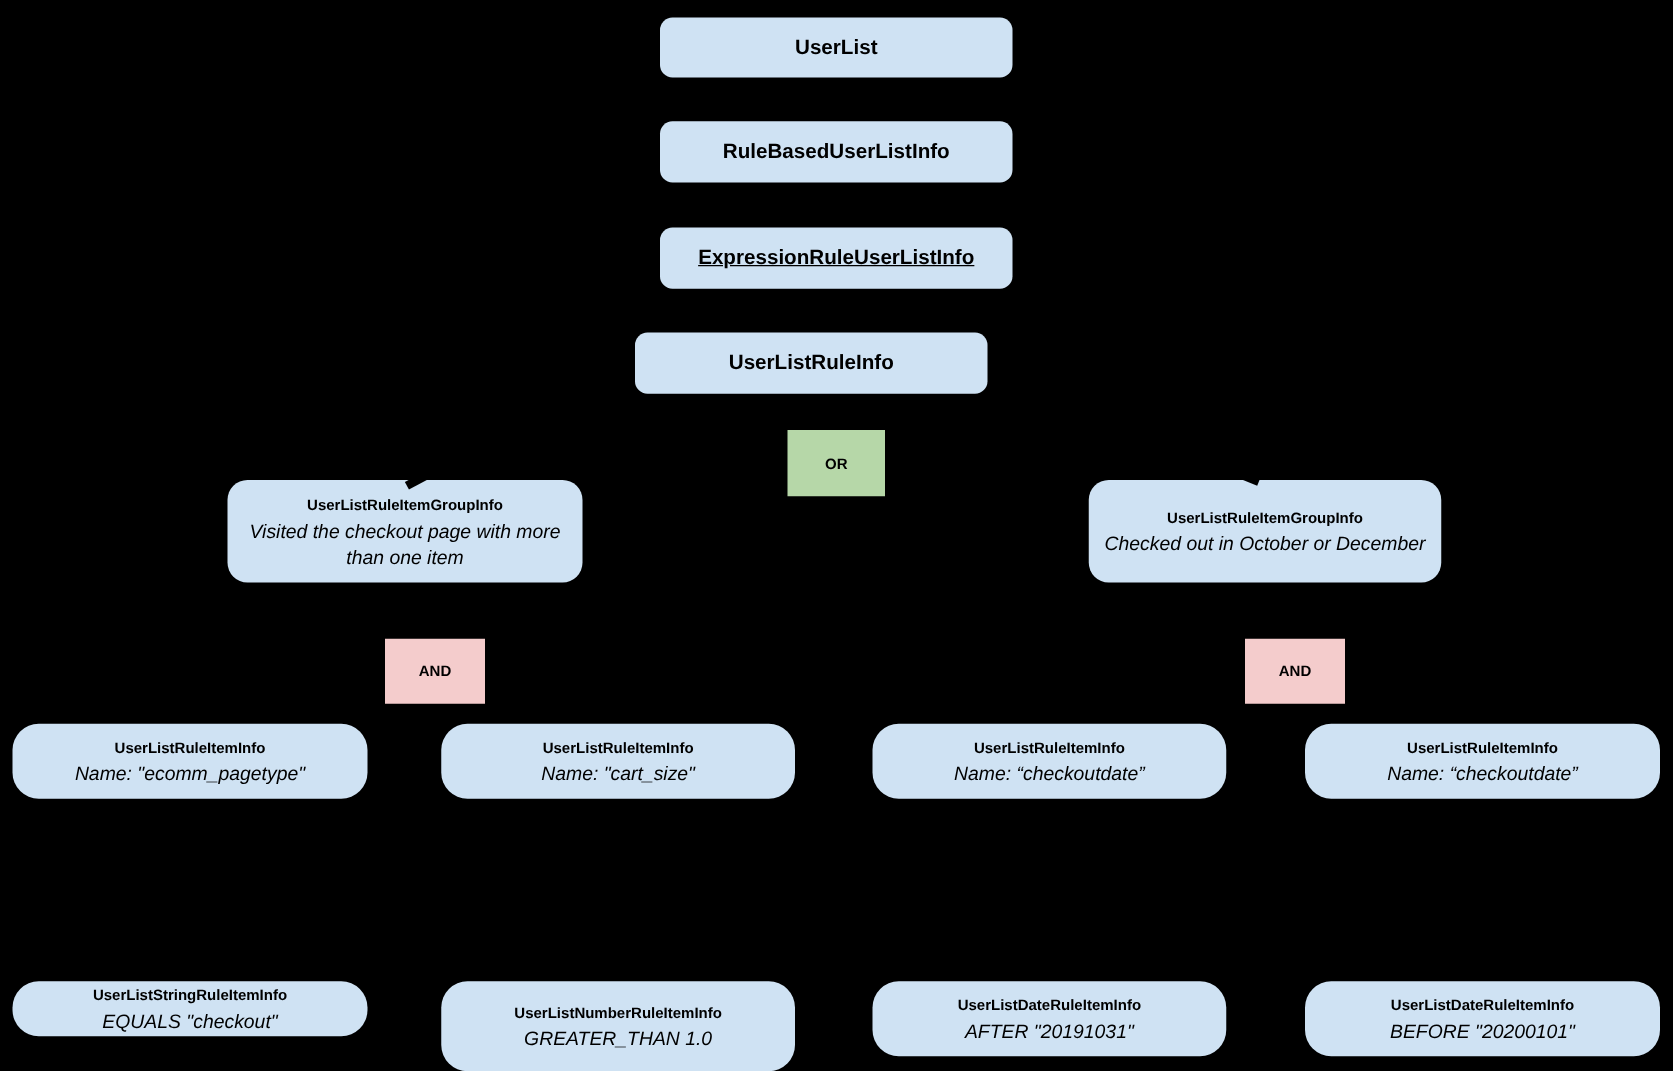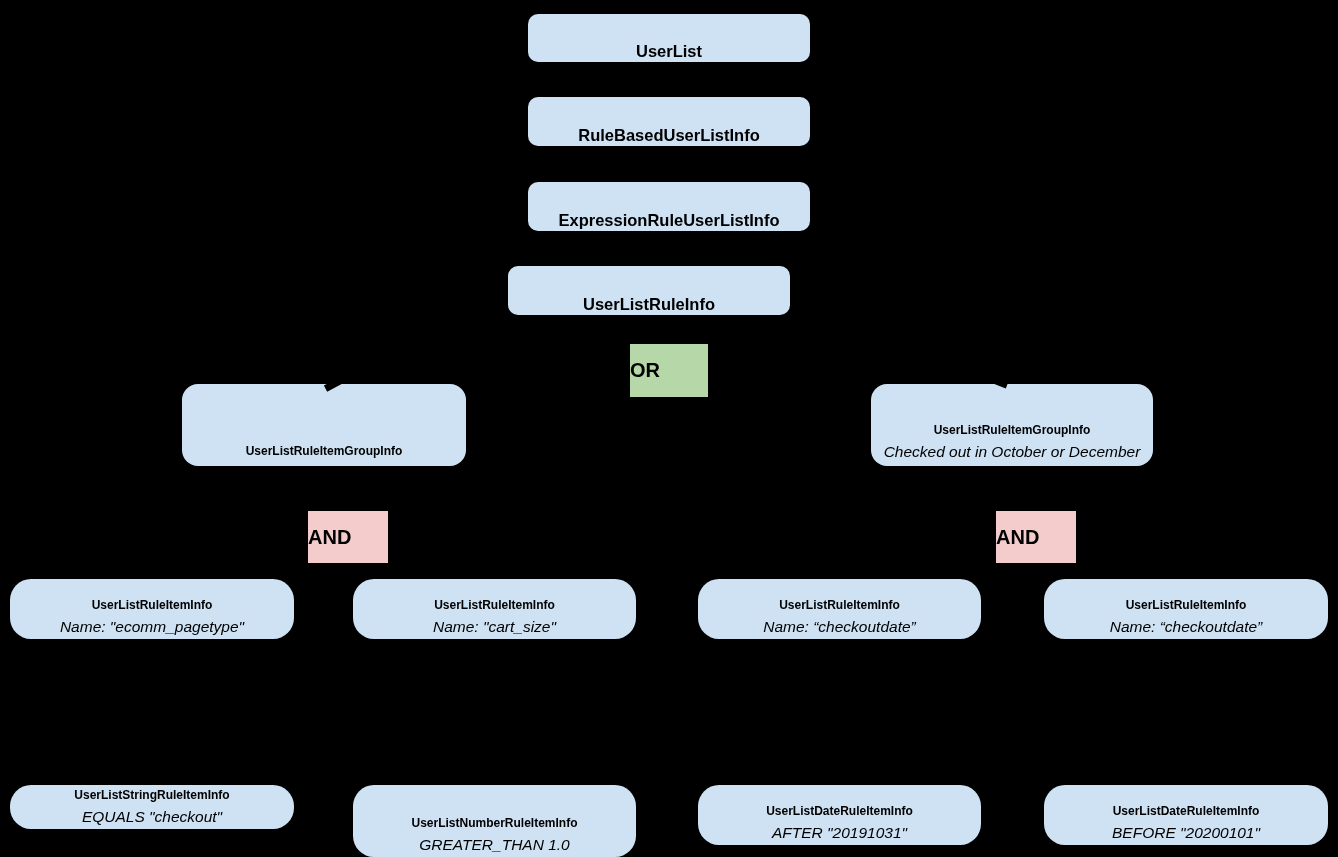--- a/index.html
+++ b/index.html
@@ -19,49 +19,50 @@
     font-family: "Liberation Sans", sans-serif;
     color: var(--text);
     overflow: hidden;
   }
   .node {
     position: absolute;
     background: var(--node_fill);
     display: flex;
     flex-direction: column;
     align-items: center;
-    justify-content: flex-end;
+    justify-content: center;
     text-align: center;
     color: var(--text);
   }
   .chain { border-radius: 10px; }
   .group { border-radius: 16px; padding: 4px 10px; }
   .item  { border-radius: 21px; padding: 2px 8px; }
   .op {
     position: absolute;
     display: flex;
     align-items: center;
+    justify-content: center;
     font-weight: bold;
-    font-size: 20px;
+    font-size: 12px;
     color: var(--text);
   }
   .op-or  { background: var(--or_fill); }
   .op-and { background: var(--and_fill); margin-left: 24px; }
   .title { font-weight: bold; font-size: 12px; line-height: 21px; }
   .chain .title { font-size: 16.5px; }
   .desc { font-style: italic; font-size: 15.5px; line-height: 21px; }
   .notch {
     position: absolute;
     background: #000000;
     z-index: 3;
   }
   
   .c0 { left: 528px; top: 14px;  width: 282px; height: 48px; }
   .c1 { left: 528px; top: 97px;  width: 282px; height: 49px; }
-  .c2 { left: 528px; top: 182px; width: 282px; height: 49px; }
+  .c2 { left: 528px; top: 182px; width: 282px; height: 49px; text-decoration: underline; }
   .c3 { left: 508px; top: 266px; width: 282px; height: 49px; }
   
   .or-box   { left: 630px; top: 344px; width: 78px; height: 53px; }
   .and-left  { left: 284px; top: 511px; width: 80px; height: 52px; }
   .and-right { left: 972px; top: 511px; width: 80px; height: 52px; }
   
   .group-left  { left: 182px; top: 384px; width: 284px; height: 82px; }
   .group-right { left: 871px; top: 384px; width: 282px; height: 82px; }
   
   .i0 { left: 10px;   top: 579px; width: 284px; height: 60px; }
@@ -94,20 +95,21 @@
   <div class="node chain c3">
     <span class="title">UserListRuleInfo</span>
   </div>
 
   <div class="op op-or or-box">
     <span>OR</span>
   </div>
 
   <div class="node group group-left">
     <span class="title">UserListRuleItemGroupInfo</span>
+    <span class="desc">Visited the checkout page with more than one item</span>
   </div>
   <div class="node group group-right">
     <span class="title">UserListRuleItemGroupInfo</span>
     <span class="desc">Checked out in October or December</span>
   </div>
 
   <div class="notch notch-left"></div>
   <div class="notch notch-right"></div>
 
   <div class="op op-and and-left">

